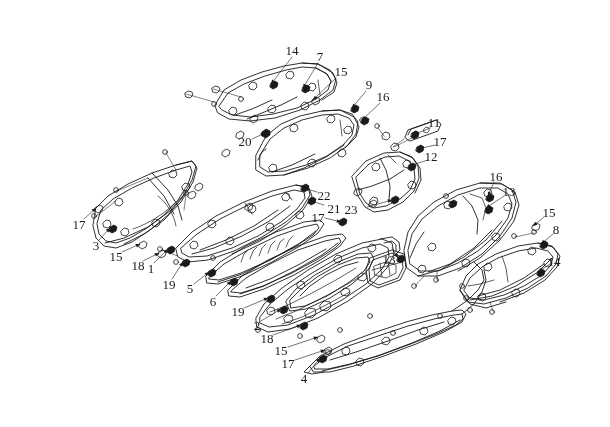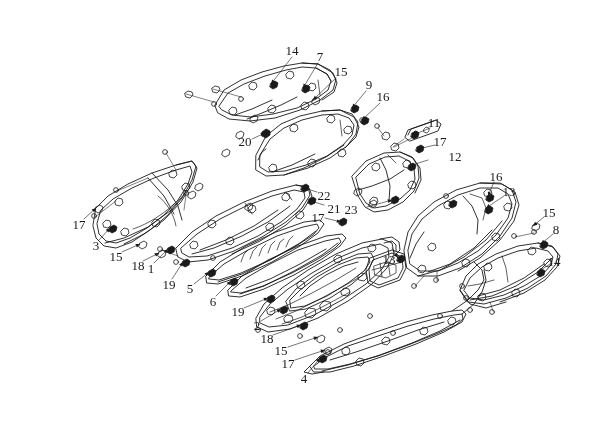--- a/index.html
+++ b/index.html
@@ -425,21 +425,21 @@
 </svg>
 
 <div id="callout-layer">
       <div class="cal" style="left: 292px; top: 50px;">14</div>
       <div class="cal" style="left: 320px; top: 56px;">7</div>
       <div class="cal" style="left: 341px; top: 71px;">15</div>
       <div class="cal" style="left: 369px; top: 84px;">9</div>
       <div class="cal" style="left: 383px; top: 96px;">16</div>
       <div class="cal" style="left: 434px; top: 122px;">11</div>
       <div class="cal" style="left: 440px; top: 141px;">17</div>
-      <div class="cal" style="left: 455px; top: 156px;">12</div>
+      <div class="cal" style="left: 431px; top: 156px;">12</div>
       <div class="cal" style="left: 245px; top: 141px;">20</div>
       <div class="cal" style="left: 79px; top: 224px;">17</div>
       <div class="cal" style="left: 96px; top: 245px;">3</div>
       <div class="cal" style="left: 116px; top: 256px;">15</div>
       <div class="cal" style="left: 138px; top: 265px;">18</div>
       <div class="cal" style="left: 151px; top: 268px;">1</div>
       <div class="cal" style="left: 169px; top: 284px;">19</div>
       <div class="cal" style="left: 190px; top: 288px;">5</div>
       <div class="cal" style="left: 213px; top: 301px;">6</div>
       <div class="cal" style="left: 238px; top: 311px;">19</div>

